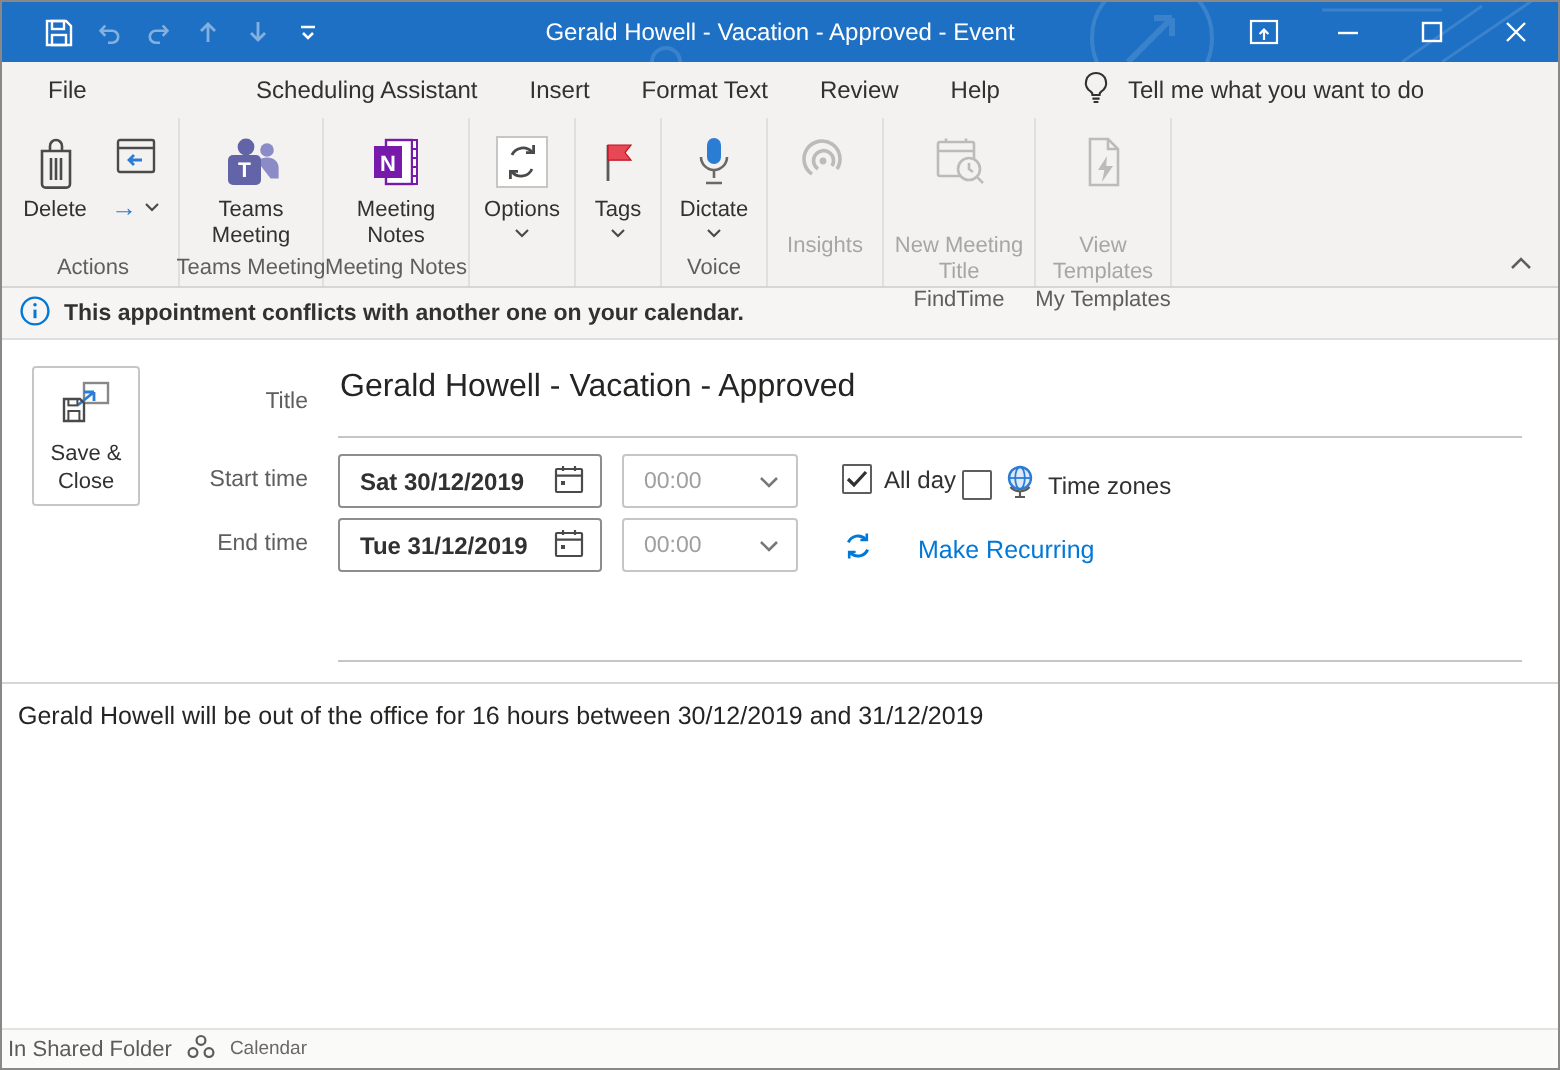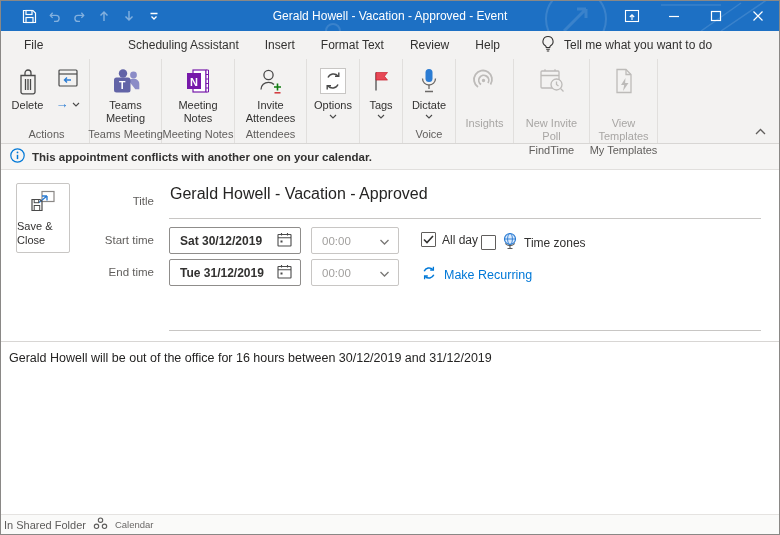--- a/index.html
+++ b/index.html
@@ -70,38 +70,38 @@
     display:flex;align-items:center;padding-left:9px;gap:7px;
     font-size:11.5px;font-weight:700;color:#323130;flex:0 0 auto;
   }
 
   
   .formarea{position:relative;height:172px;background:#fff;border-bottom:1px solid #d8d6d4;flex:0 0 auto;}
   .save-close{
     position:absolute;left:15px;top:13px;width:54px;height:70px;
     border:1px solid #c8c6c4;border-radius:2px;background:#fff;
     display:flex;flex-direction:column;align-items:center;justify-content:center;
-    font-size:11px;color:#323130;line-height:14px;text-align:left;gap:3px;
+    font-size:11px;color:#323130;line-height:14px;text-align:center;gap:3px;
   }
   .flabel{position:absolute;left:58px;width:95px;text-align:right;font-size:11.5px;color:#605e5c;}
   .title-value{position:absolute;left:169px;top:15px;font-size:16px;color:#252423;white-space:nowrap;}
   .field-underline{position:absolute;left:168px;right:18px;border-bottom:1px solid #c8c6c4;}
   .datebox{
     position:absolute;left:168px;width:132px;height:27px;border:1px solid #8f8d8b;border-radius:2px;
     background:#fff;display:flex;align-items:center;justify-content:space-between;
     padding:0 7px 0 10px;font-size:12px;font-weight:700;color:#323130;
   }
   .timebox{
     position:absolute;left:310px;width:88px;height:27px;border:1px solid #c8c6c4;border-radius:2px;
     background:#fff;display:flex;align-items:center;justify-content:space-between;
     padding:0 9px 0 10px;font-size:11.5px;color:#a19f9d;
   }
   .checkline{position:absolute;display:flex;align-items:center;gap:6px;font-size:12px;color:#323130;}
   .cbx{width:15px;height:15px;border:1px solid #605e5c;background:#fff;display:flex;align-items:center;justify-content:center;border-radius:1px;}
-  .recurring{position:absolute;display:flex;align-items:center;gap:7px;font-size:12.5px;color:#0078d7;cursor:pointer;}
+  .recurring{position:absolute;display:flex;align-items:center;gap:22px;font-size:12.5px;color:#0078d7;cursor:pointer;}
   .loc-btn{
     position:absolute;left:85px;top:130px;width:70px;height:31px;
     border:1px solid #c8c6c4;border-radius:2px;background:#fff;
     display:flex;align-items:center;justify-content:center;font-size:12px;color:#323130;
   }
 
   
   .bodyarea{flex:1;background:#fff;padding:9px 8px;font-size:12.5px;color:#252423;}
 
   
@@ -273,36 +273,20 @@
               <rect x="3" y="6" width="14" height="16" fill="#7719aa"></rect>
               <text x="10" y="18.5" font-size="11" font-weight="bold" fill="#fff" text-anchor="middle" font-family="Liberation Sans, sans-serif">N</text>
             </svg>
           </span>
           <span>Meeting Notes</span>
         </div>
       </div>
       <div class="rgroup-label">Meeting Notes</div>
     </div>
 
-    <div class="rgroup" style="width:72px">
-      <div class="rgroup-content">
-        <div class="rbtn">
-          <span class="ric">
-            <svg width="26" height="28" viewBox="0 0 26 28" fill="none">
-              <circle cx="10.5" cy="8" r="4.6" stroke="#4a4a4a" stroke-width="1.3"></circle>
-              <path d="M3 22.5c0-4.5 3.4-7.2 7.5-7.2 2.2 0 4.2.8 5.5 2.2" stroke="#4a4a4a" stroke-width="1.3"></path>
-              <path d="M19.5 16.5v7M16 20h7" stroke="#107c10" stroke-width="1.6"></path>
-              <path d="M16.5 25.8h6" stroke="#d13438" stroke-width="1.5"></path>
-            </svg>
-          </span>
-          <span>Invite Attendees</span>
-        </div>
-      </div>
-      <div class="rgroup-label">Attendees</div>
-    </div>
 
     <div class="rgroup" style="width:53px">
       <div class="rgroup-content">
         <div class="rbtn">
           <span class="ric">
             <svg width="28" height="28" viewBox="0 0 28 28" fill="none">
               <rect x="1.5" y="1.5" width="25" height="25" stroke="#c8c6c4" fill="#fff"></rect>
               <path d="M9 10.5a6 6 0 0 1 10-1.5" stroke="#4a4a4a" stroke-width="1.4"></path>
               <path d="M19.8 5.5v3.8H16" stroke="#4a4a4a" stroke-width="1.4"></path>
               <path d="M19 17.5a6 6 0 0 1-10 1.5" stroke="#4a4a4a" stroke-width="1.4"></path>
@@ -381,21 +365,21 @@
       <div class="rgroup-content">
         <div class="rbtn disabled">
           <span class="ric">
             <svg width="28" height="28" viewBox="0 0 28 28" fill="none" stroke="#bdbbb9" stroke-width="1.3">
               <rect x="3" y="4" width="18" height="17" rx="1"></rect>
                 <path d="M3 8.5h18M7 4V2.2M17 4V2.2"></path>
               <circle cx="18.5" cy="17.5" r="5.5" fill="#f3f2f1"></circle>
               <path d="M18.5 14.5v3l2 1.5M22.8 21.8l2.7 2.7"></path>
             </svg>
           </span>
-          <span>New Invite Poll</span>
+          <span>New Meeting Title</span>
         </div>
       </div>
       <div class="rgroup-label">FindTime</div>
     </div>
 
     <div class="rgroup" style="width:68px">
       <div class="rgroup-content">
         <div class="rbtn disabled">
           <span class="ric">
             <svg width="26" height="28" viewBox="0 0 26 28" fill="none" stroke="#bdbbb9" stroke-width="1.3">

